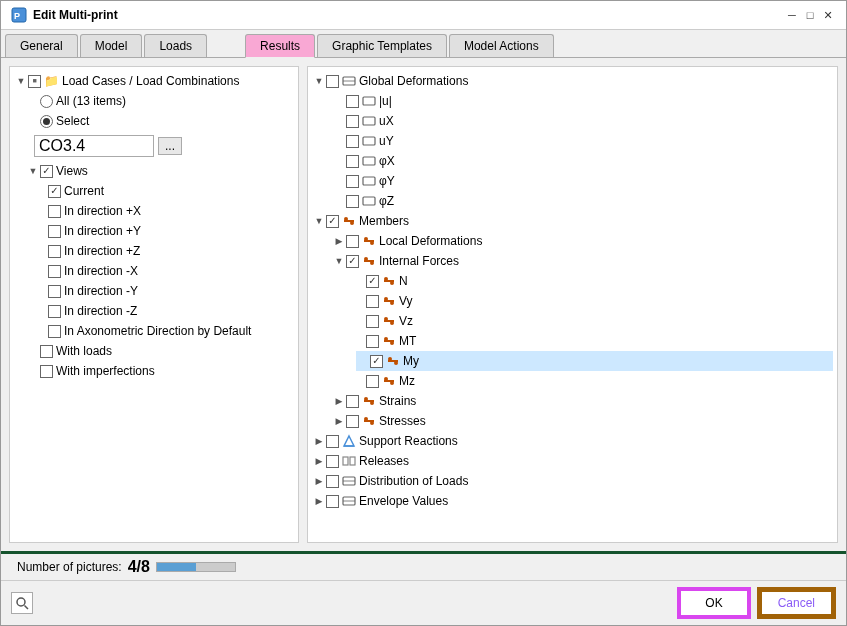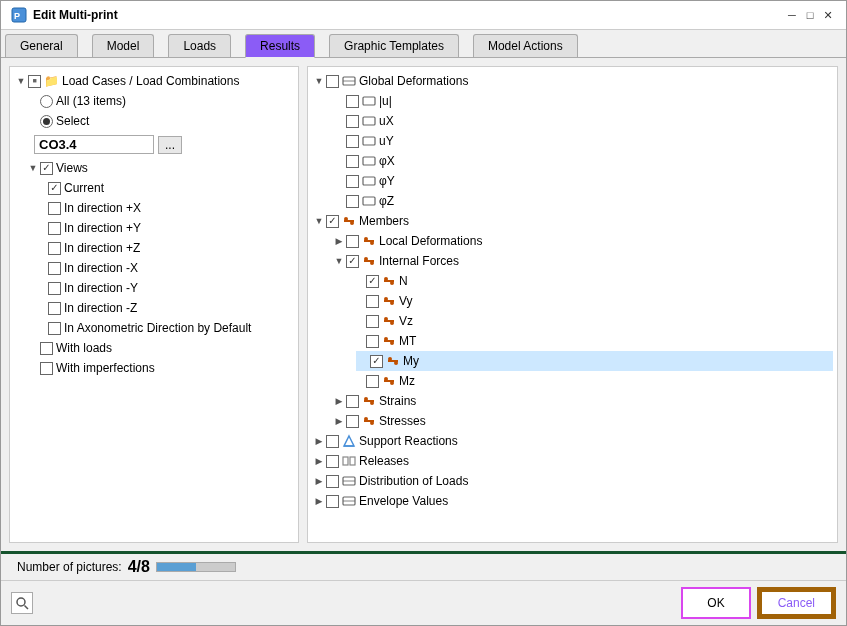--- a/index.html
+++ b/index.html
@@ -57,37 +57,38 @@
       justify-content: center;
       font-size: 11px;
       color: #333;
     }
     .tab-bar {
       background: #f0f0f0;
       display: flex;
       border-bottom: 1px solid #aaa;
       padding-top: 4px;
       padding-left: 4px;
-      gap: 12px;
+      gap: 0;
     }
     .tab {
       padding: 4px 14px;
       border: 1px solid #aaa;
       border-bottom: none;
       background: #e0e0e0;
       cursor: pointer;
       font-size: 12px;
       margin-right: 2px;
       border-radius: 3px 3px 0 0;
     }
     .tab.active {
-      background: #8b5cf6;
+      background: #f9a8d4;
       border-bottom: 1px solid #f0f0f0;
       margin-bottom: -1px;
       z-index: 1;
+      margin-left: 36px;
     }
     .content {
       display: flex;
       flex: 1;
       overflow: hidden;
       padding: 8px;
       gap: 8px;
     }
     .left-panel {
       width: 290px;
@@ -181,23 +182,22 @@
     }
     .input-row {
       display: flex;
       align-items: center;
       gap: 4px;
       margin: 4px 0 4px 20px;
     }
     .text-input {
       border: 1px solid #aaa;
       padding: 1px 4px;
-      font-size: 13px;
+      font-size: 16px;
       width: 120px;
-      font-weight: bold;
     }
     .dots-btn {
       border: 1px solid #aaa;
       background: #e8e8e8;
       padding: 1px 6px;
       font-size: 12px;
       cursor: pointer;
     }
     .status-left {
       display: flex;
@@ -218,21 +218,21 @@
       display: flex;
       align-items: center;
       padding: 6px 10px;
       justify-content: space-between;
       background: #f0f0f0;
       border-top: 1px solid #ccc;
     }
     .btn-ok {
       padding: 0 24px;
       background: #fff;
-      border: 2px solid #d946ef;
+      border: 4px solid #d946ef;
       color: #000;
       cursor: pointer;
       font-size: 12px;
     }
     .btn-cancel {
       padding: 4px 16px;
       background: #fff;
       border: 5px solid #a16207;
       color: #8b5cf6;
       cursor: pointer;

